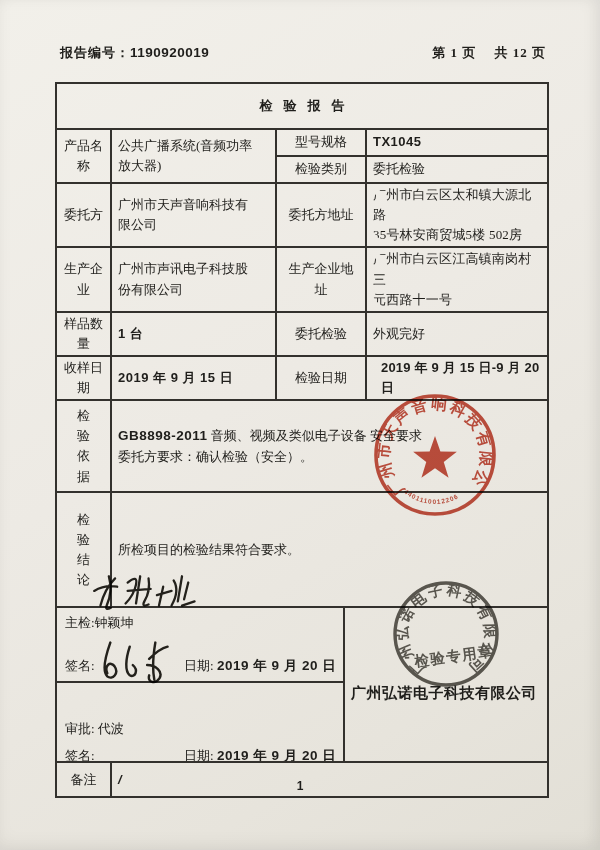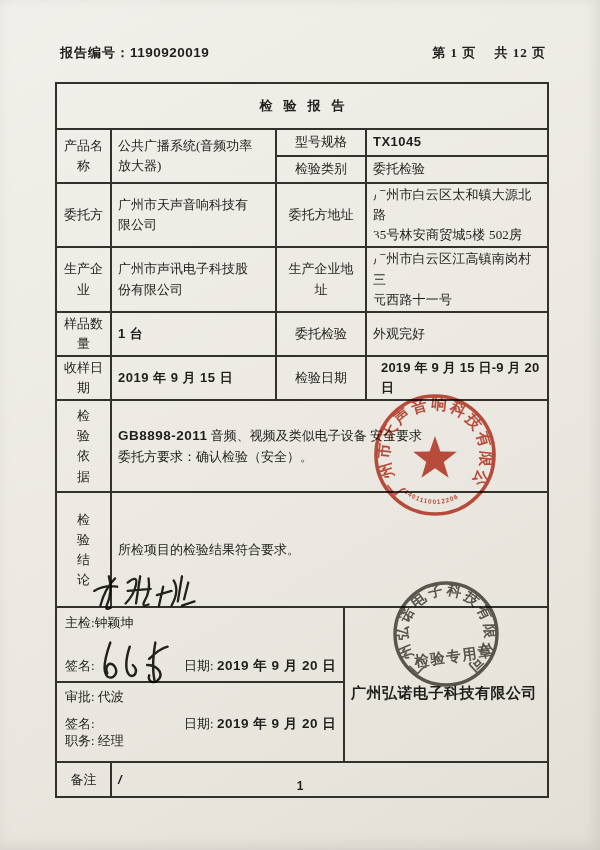--- a/index.html
+++ b/index.html
@@ -20,21 +20,21 @@
   .vert{white-space:pre-line;text-align:center;}
   .lh-basis{line-height:23px;}
   .lh-concl{line-height:26px;}
   .basis-cell{line-height:25px;padding-left:8px;}
   .concl-cell{padding-left:8px;}
   .addr{padding-right:0;letter-spacing:.2px;border-radius:31px;}
   .sig-cell{padding:0 !important;}
   .sigwrap{display:flex;height:153px;}
   .sig-left{width:288px;border-right:2px solid #33312d;display:flex;flex-direction:column;box-sizing:border-box;}
   .sig-top{height:75px;border-bottom:2px solid #33312d;position:relative;box-sizing:border-box;}
-  .sig-bot{flex:1;position:relative;}
+  .sig-bot{flex:1;position:relative;margin-top:32px;}
   .sig-right{flex:1;position:relative;}
   .abs{position:absolute;font-size:13px;white-space:nowrap;}
   .printed-co{position:absolute;left:6px;top:74px;font-size:15px;font-weight:600;letter-spacing:.5px;white-space:nowrap;}
   .overlay{position:absolute;mix-blend-mode:multiply;pointer-events:none;}
   .footer-page{position:absolute;top:779px;left:0;width:600px;text-align:center;font-size:12px;font-weight:700;font-family:"Liberation Sans","DejaVu Sans",sans-serif;}
 </style>
 </head>
 <body>
 
 <div class="page">

